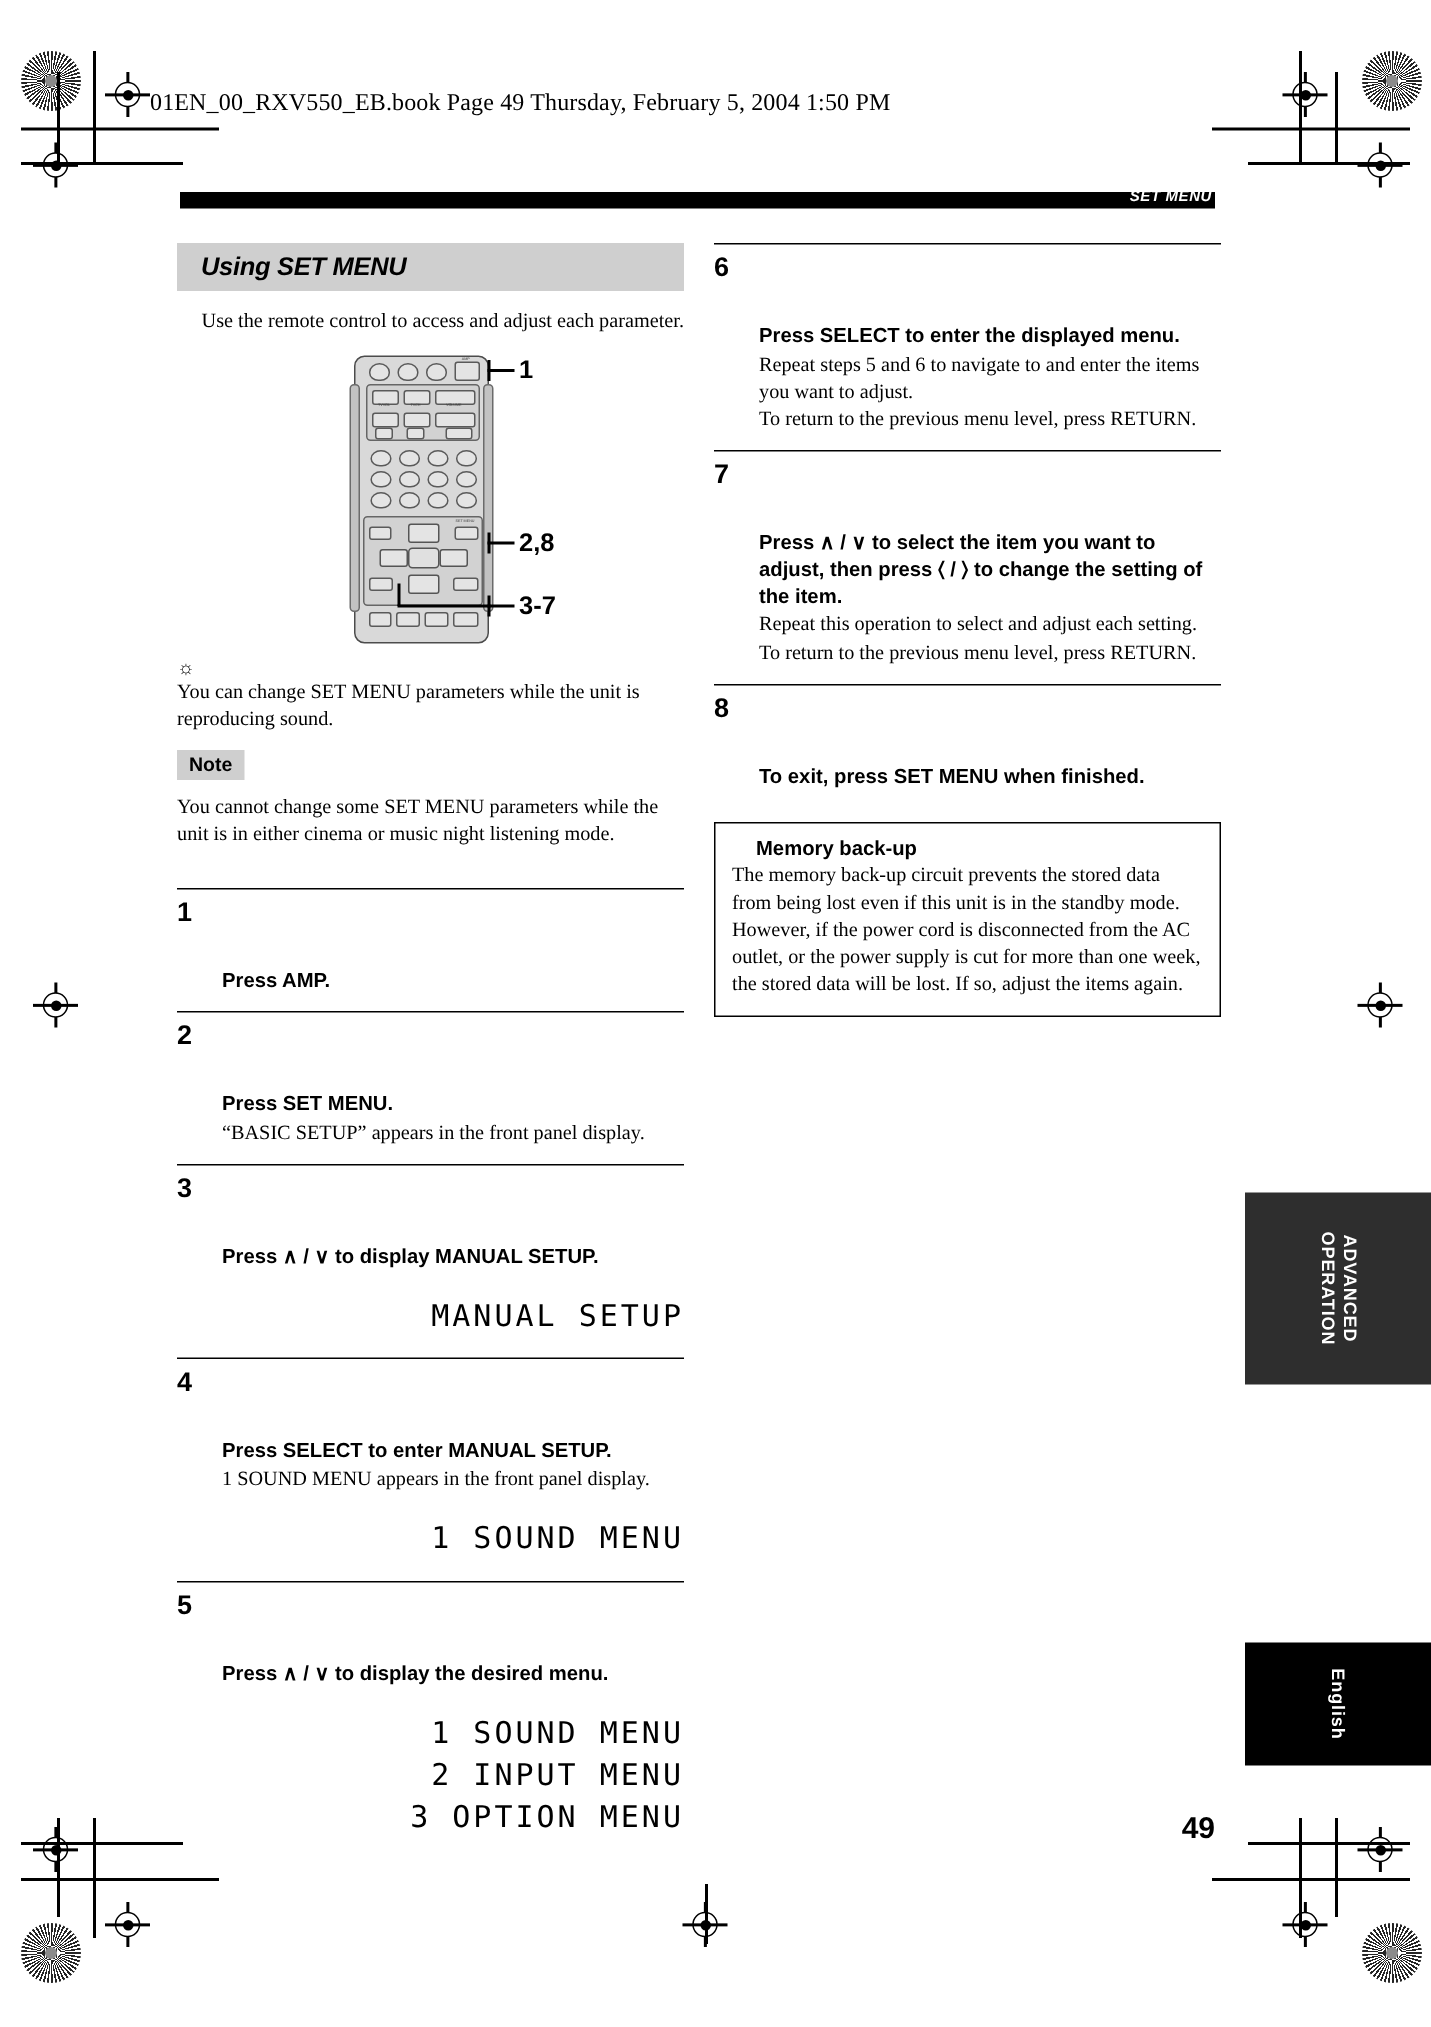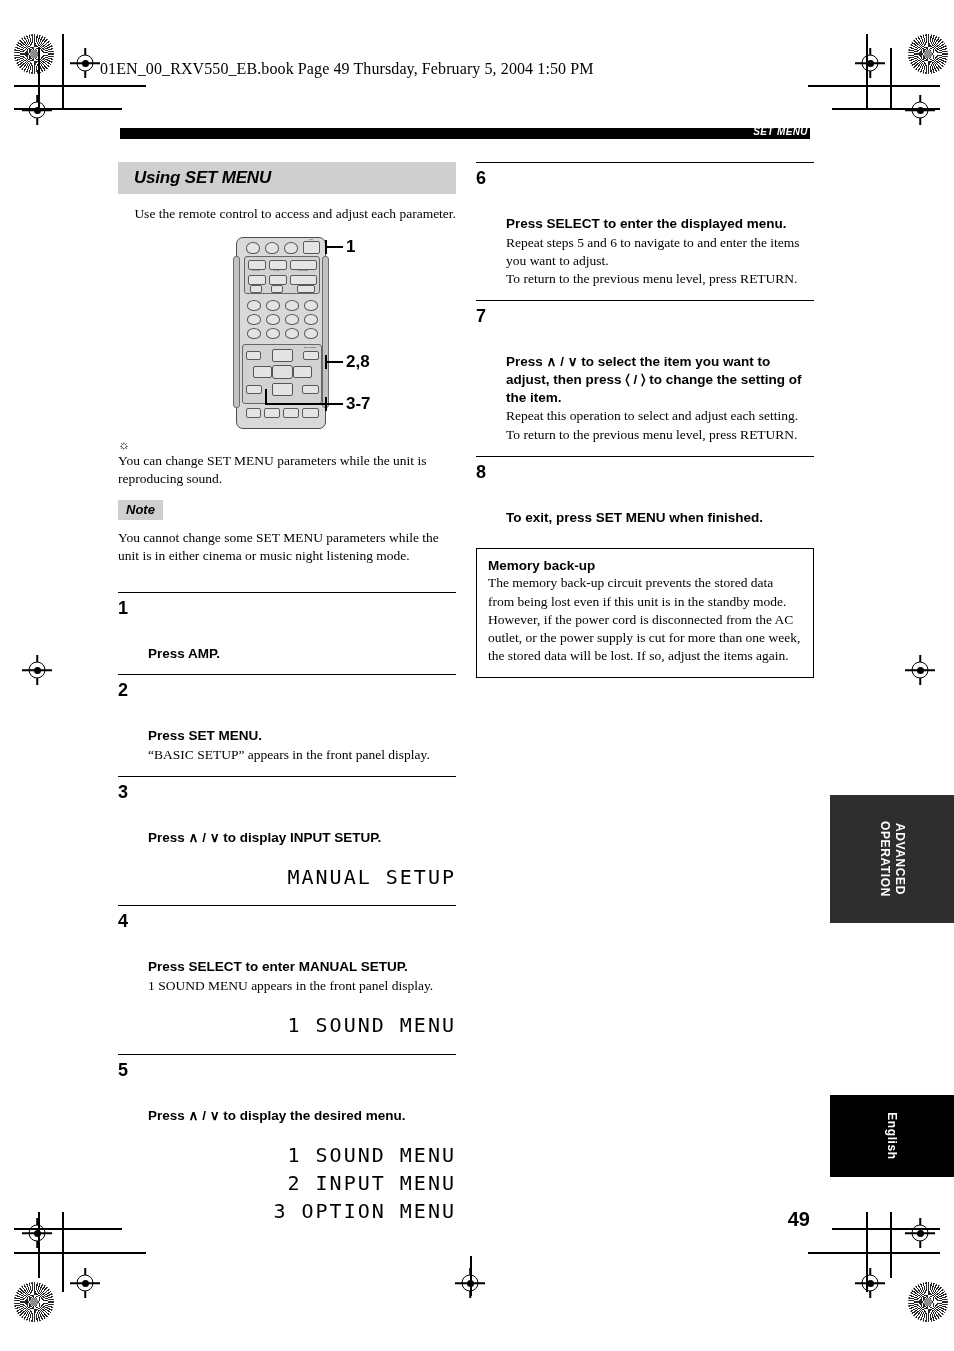--- a/index.html
+++ b/index.html
@@ -64,21 +64,21 @@
 
   
   .callout{position:absolute;font-family:"Liberation Sans",sans-serif;font-weight:bold;font-size:17px;}
   .leader{position:absolute;height:1.6px;background:#000;}
   .tick{position:absolute;width:1.6px;background:#000;}
 
   
   .tip-icon{font-size:13px;line-height:1;margin-top:6px;letter-spacing:-1px;}
   .tip-text{font-size:13.5px;line-height:1.34;margin-top:1px;}
   .note-badge{display:inline-block;background:#cfcfcf;font-family:"Liberation Sans",sans-serif;
-    font-style:italic;font-weight:bold;font-size:13px;padding:2px 8px 3px 8px;margin-top:12px;}
+    font-weight:bold;font-size:13px;padding:2px 8px 3px 8px;margin-top:12px;}
   .note-text{font-size:13.5px;line-height:1.34;margin-top:9px;}
 
   
   .step{position:relative;padding-top:8px;margin-top:12px;}
   .step.ruled{border-top:1.6px solid #000;}
   .step .num{position:absolute;left:0;top:6px;font-family:"Liberation Sans",sans-serif;
     font-weight:bold;font-size:18px;line-height:1;}
   .step .body{margin-left:30px;margin-top:44px;}
   .step .head{font-family:"Liberation Sans",sans-serif;font-weight:bold;font-size:13.5px;line-height:1.32;}
   .step .sub{font-size:13.5px;line-height:1.34;margin-top:1px;}
@@ -87,21 +87,21 @@
   .lcd{font-family:"DejaVu Sans Mono", monospace;font-size:20px;letter-spacing:2px;
     text-align:center;margin:16px 0 14px 0;line-height:1.42;
     background-image:repeating-linear-gradient(0deg,rgba(255,255,255,.85) 0 1px,rgba(255,255,255,0) 1px 2px),
                      repeating-linear-gradient(90deg,rgba(255,255,255,.85) 0 1px,rgba(255,255,255,0) 1px 2px);
     background-clip:text;-webkit-background-clip:text;}
   .lcd.block{text-align:center;}
   .lcd .ln{display:block;text-align:right;}
 
   
   .memobox{border:1.4px solid #000;padding:9px 11px 12px 11px;margin-top:22px;}
-  .memobox h3{margin:0 0 1px 0;font-family:"Liberation Sans",sans-serif;font-weight:bold;font-size:13.5px;}
+  .memobox h3{margin:0 0 1px 16px;font-family:"Liberation Sans",sans-serif;font-weight:bold;font-size:13.5px;}
   .memobox p{margin:0;font-size:13.5px;line-height:1.34;}
 
   
   .tab{position:absolute;right:0;background:#000;}
   .tab .vtxt{position:absolute;left:50%;top:50%;transform:translate(-50%,-50%) rotate(90deg);
     transform-origin:center;white-space:nowrap;color:#fff;
     font-family:"Liberation Sans",sans-serif;font-weight:bold;letter-spacing:.6px;text-align:center;}
   .tab.adv{top:795px;width:124px;height:128px;background:#2e2e2e;}
   .tab.adv .vtxt{font-size:12px;line-height:1.25;}
   .tab.lang{top:1095px;width:124px;height:82px;}
@@ -293,21 +293,21 @@
       <div class="num">2</div>
       <div class="body">
         <div class="head">Press SET MENU.</div>
         <div class="sub">“BASIC SETUP” appears in the front panel display.</div>
       </div>
     </div>
 
     <div class="step ruled">
       <div class="num">3</div>
       <div class="body">
-        <div class="head">Press ∧ / ∨ to display INPUT SETUP.</div>
+        <div class="head">Press ∧ / ∨ to display MANUAL SETUP.</div>
       </div>
     </div>
     <div class="lcd">
       <span class="ln">MANUAL SETUP</span>
     </div>
 
     <div class="step ruled">
       <div class="num">4</div>
       <div class="body">
         <div class="head">Press SELECT to enter MANUAL SETUP.</div>

